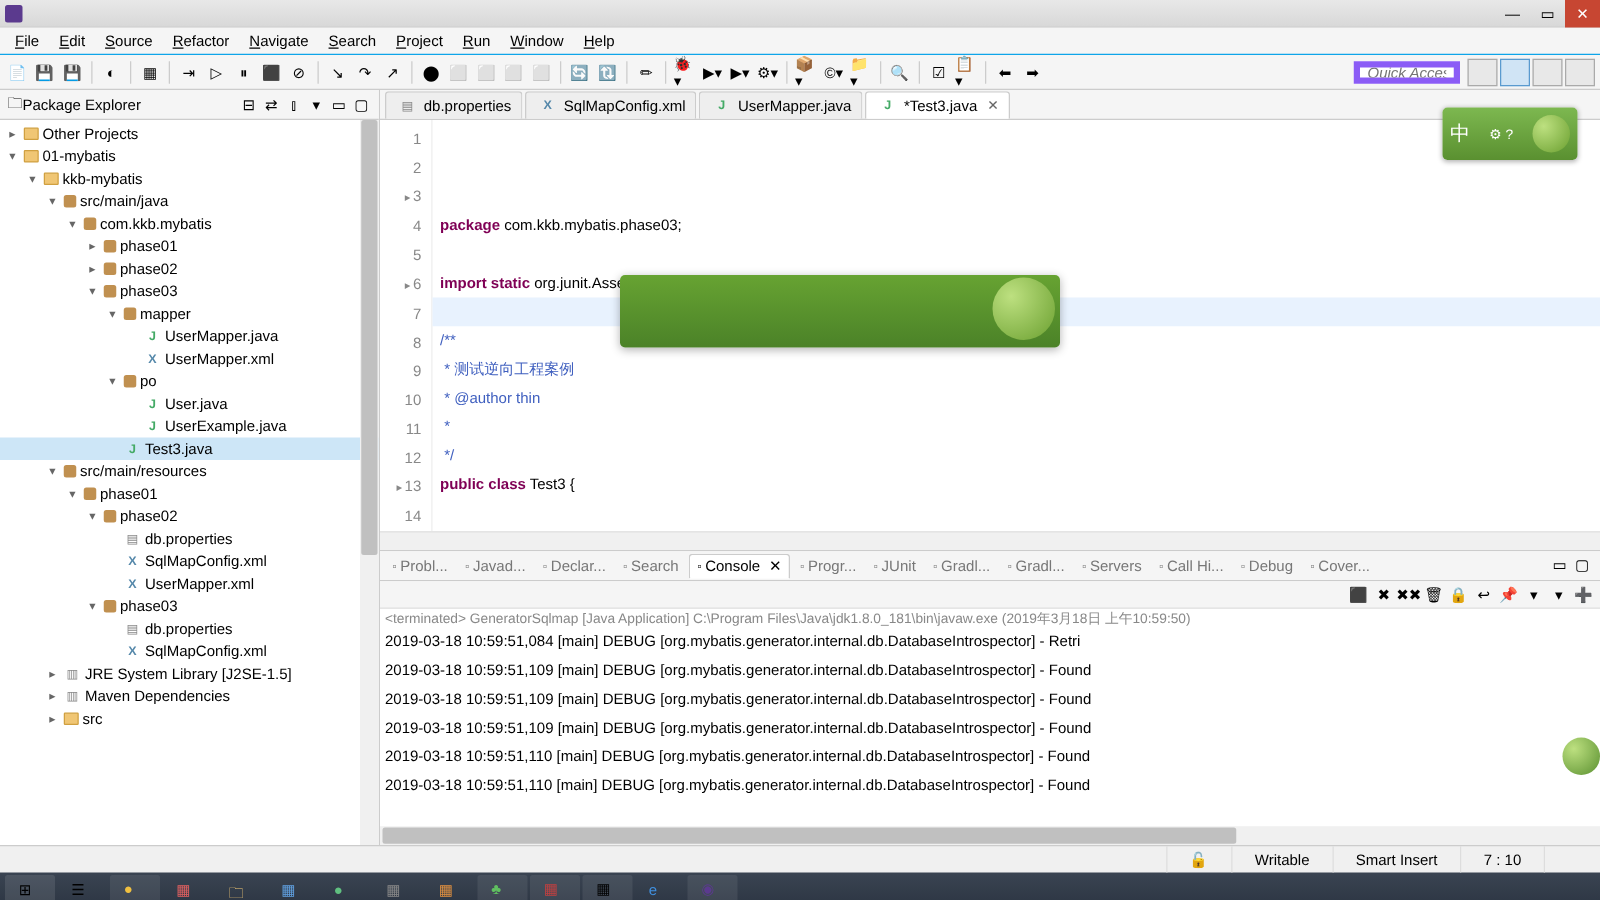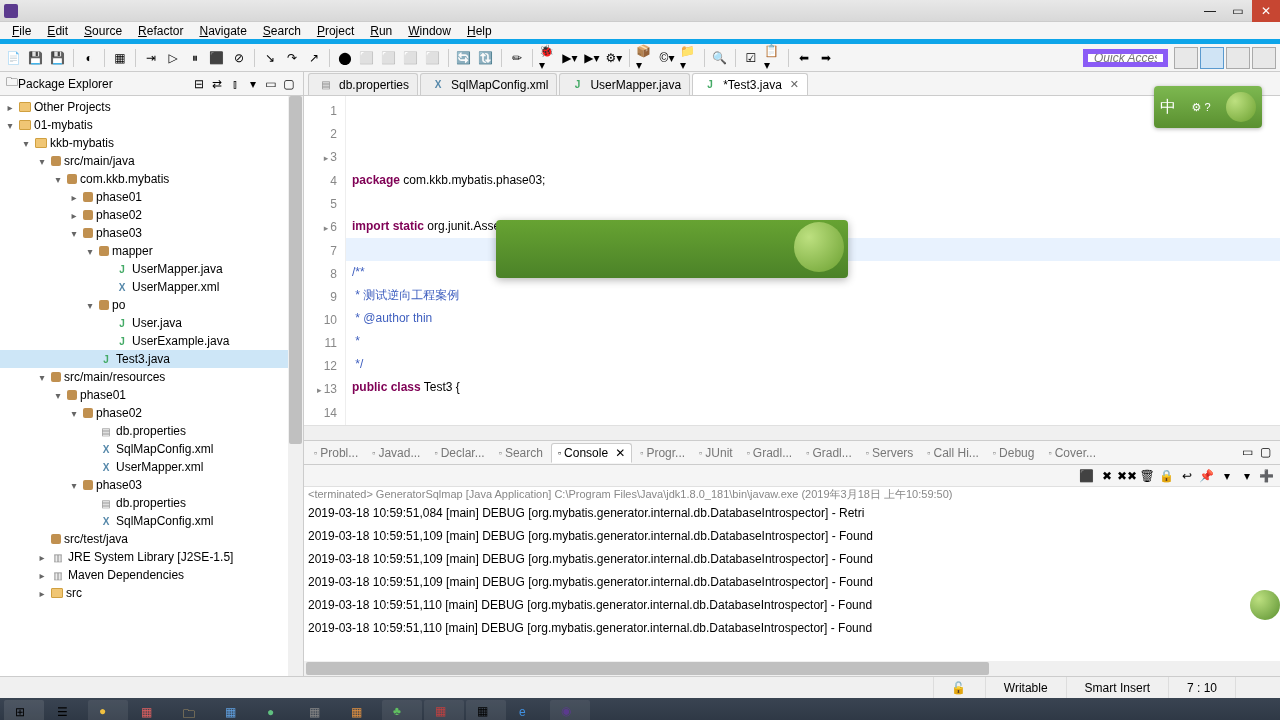--- a/index.html
+++ b/index.html
@@ -5,21 +5,21 @@
 * { margin: 0; padding: 0; box-sizing: border-box; font-family: "Segoe UI", Tahoma, sans-serif; font-size: 12px; }
 body { background: #f0f0f0; width: 1280px; height: 720px; overflow: hidden; position: relative; }
 
 .titlebar { height: 22px; background: linear-gradient(#e8e8e8,#d8d8d8); display: flex; align-items: center; justify-content: center; border-bottom: 1px solid #ccc; position: relative; }
 .titlebar .title { color: #333; font-size: 12px; }
 .titlebar .icon-left { position: absolute; left: 4px; width: 14px; height: 14px; background: #5b3a8e; border-radius: 2px; }
 .win-btns { position: absolute; right: 0; top: 0; display: flex; }
 .win-btn { width: 28px; height: 22px; display: flex; align-items: center; justify-content: center; cursor: pointer; }
 .win-btn.close { background: #c74632; color: #fff; }
 
-.menubar { height: 22px; background: #f5f5f5; display: flex; align-items: center; padding: 0 4px; border-bottom: 5px solid #0ea5e9; font-size: 12px; }
+.menubar { height: 22px; background: #f5f5f5; display: flex; align-items: center; padding: 0 4px; border-bottom: 1px solid #0ea5e9; font-size: 12px; }
 .menubar span { padding: 2px 8px; cursor: pointer; }
 .menubar span u { text-decoration: underline; }
 
 .toolbar { height: 28px; background: #f5f5f5; border-bottom: 1px solid #ccc; display: flex; align-items: center; padding: 0 4px; gap: 2px; }
 .tb-btn { width: 20px; height: 20px; border: 1px solid transparent; border-radius: 2px; display: flex; align-items: center; justify-content: center; cursor: pointer; }
 .tb-sep { width: 1px; height: 18px; background: #ccc; margin: 0 3px; }
 .quick-access { margin-left: auto; border: 5px solid #8b5cf6; padding: 1px 6px; background: #fff; color: #777; font-style: italic; width: 85px; height: 18px; }
 .persp-btns { display: flex; gap: 2px; margin-left: 4px; }
 .persp-btn { width: 24px; height: 22px; border: 1px solid #aaa; background: #e8e8e8; }
 .persp-btn.active { background: #d0e4f5; border-color: #5a9acf; }
@@ -309,25 +309,20 @@
         </div>
         <div class="tree-row" style="padding-left: 84px;">
           <span class="tw"></span>
           <span class="ticon prop">▤</span>
           <span>db.properties</span>
         </div>
         <div class="tree-row" style="padding-left: 84px;">
           <span class="tw"></span>
           <span class="ticon xfile">X</span>
           <span>SqlMapConfig.xml</span>
-        </div>
-        <div class="tree-row" style="padding-left: 36px;">
-          <span class="tw"></span>
-          <span class="ticon pkg"></span>
-          <span>src/test/java</span>
         </div>
         <div class="tree-row" style="padding-left: 36px;">
           <span class="tw">▸</span>
           <span class="ticon lib">▥</span>
           <span>JRE System Library <span style="color:#000000">[J2SE-1.5]</span></span>
         </div>
         <div class="tree-row" style="padding-left: 36px;">
           <span class="tw">▸</span>
           <span class="ticon lib">▥</span>
           <span>Maven Dependencies</span>

